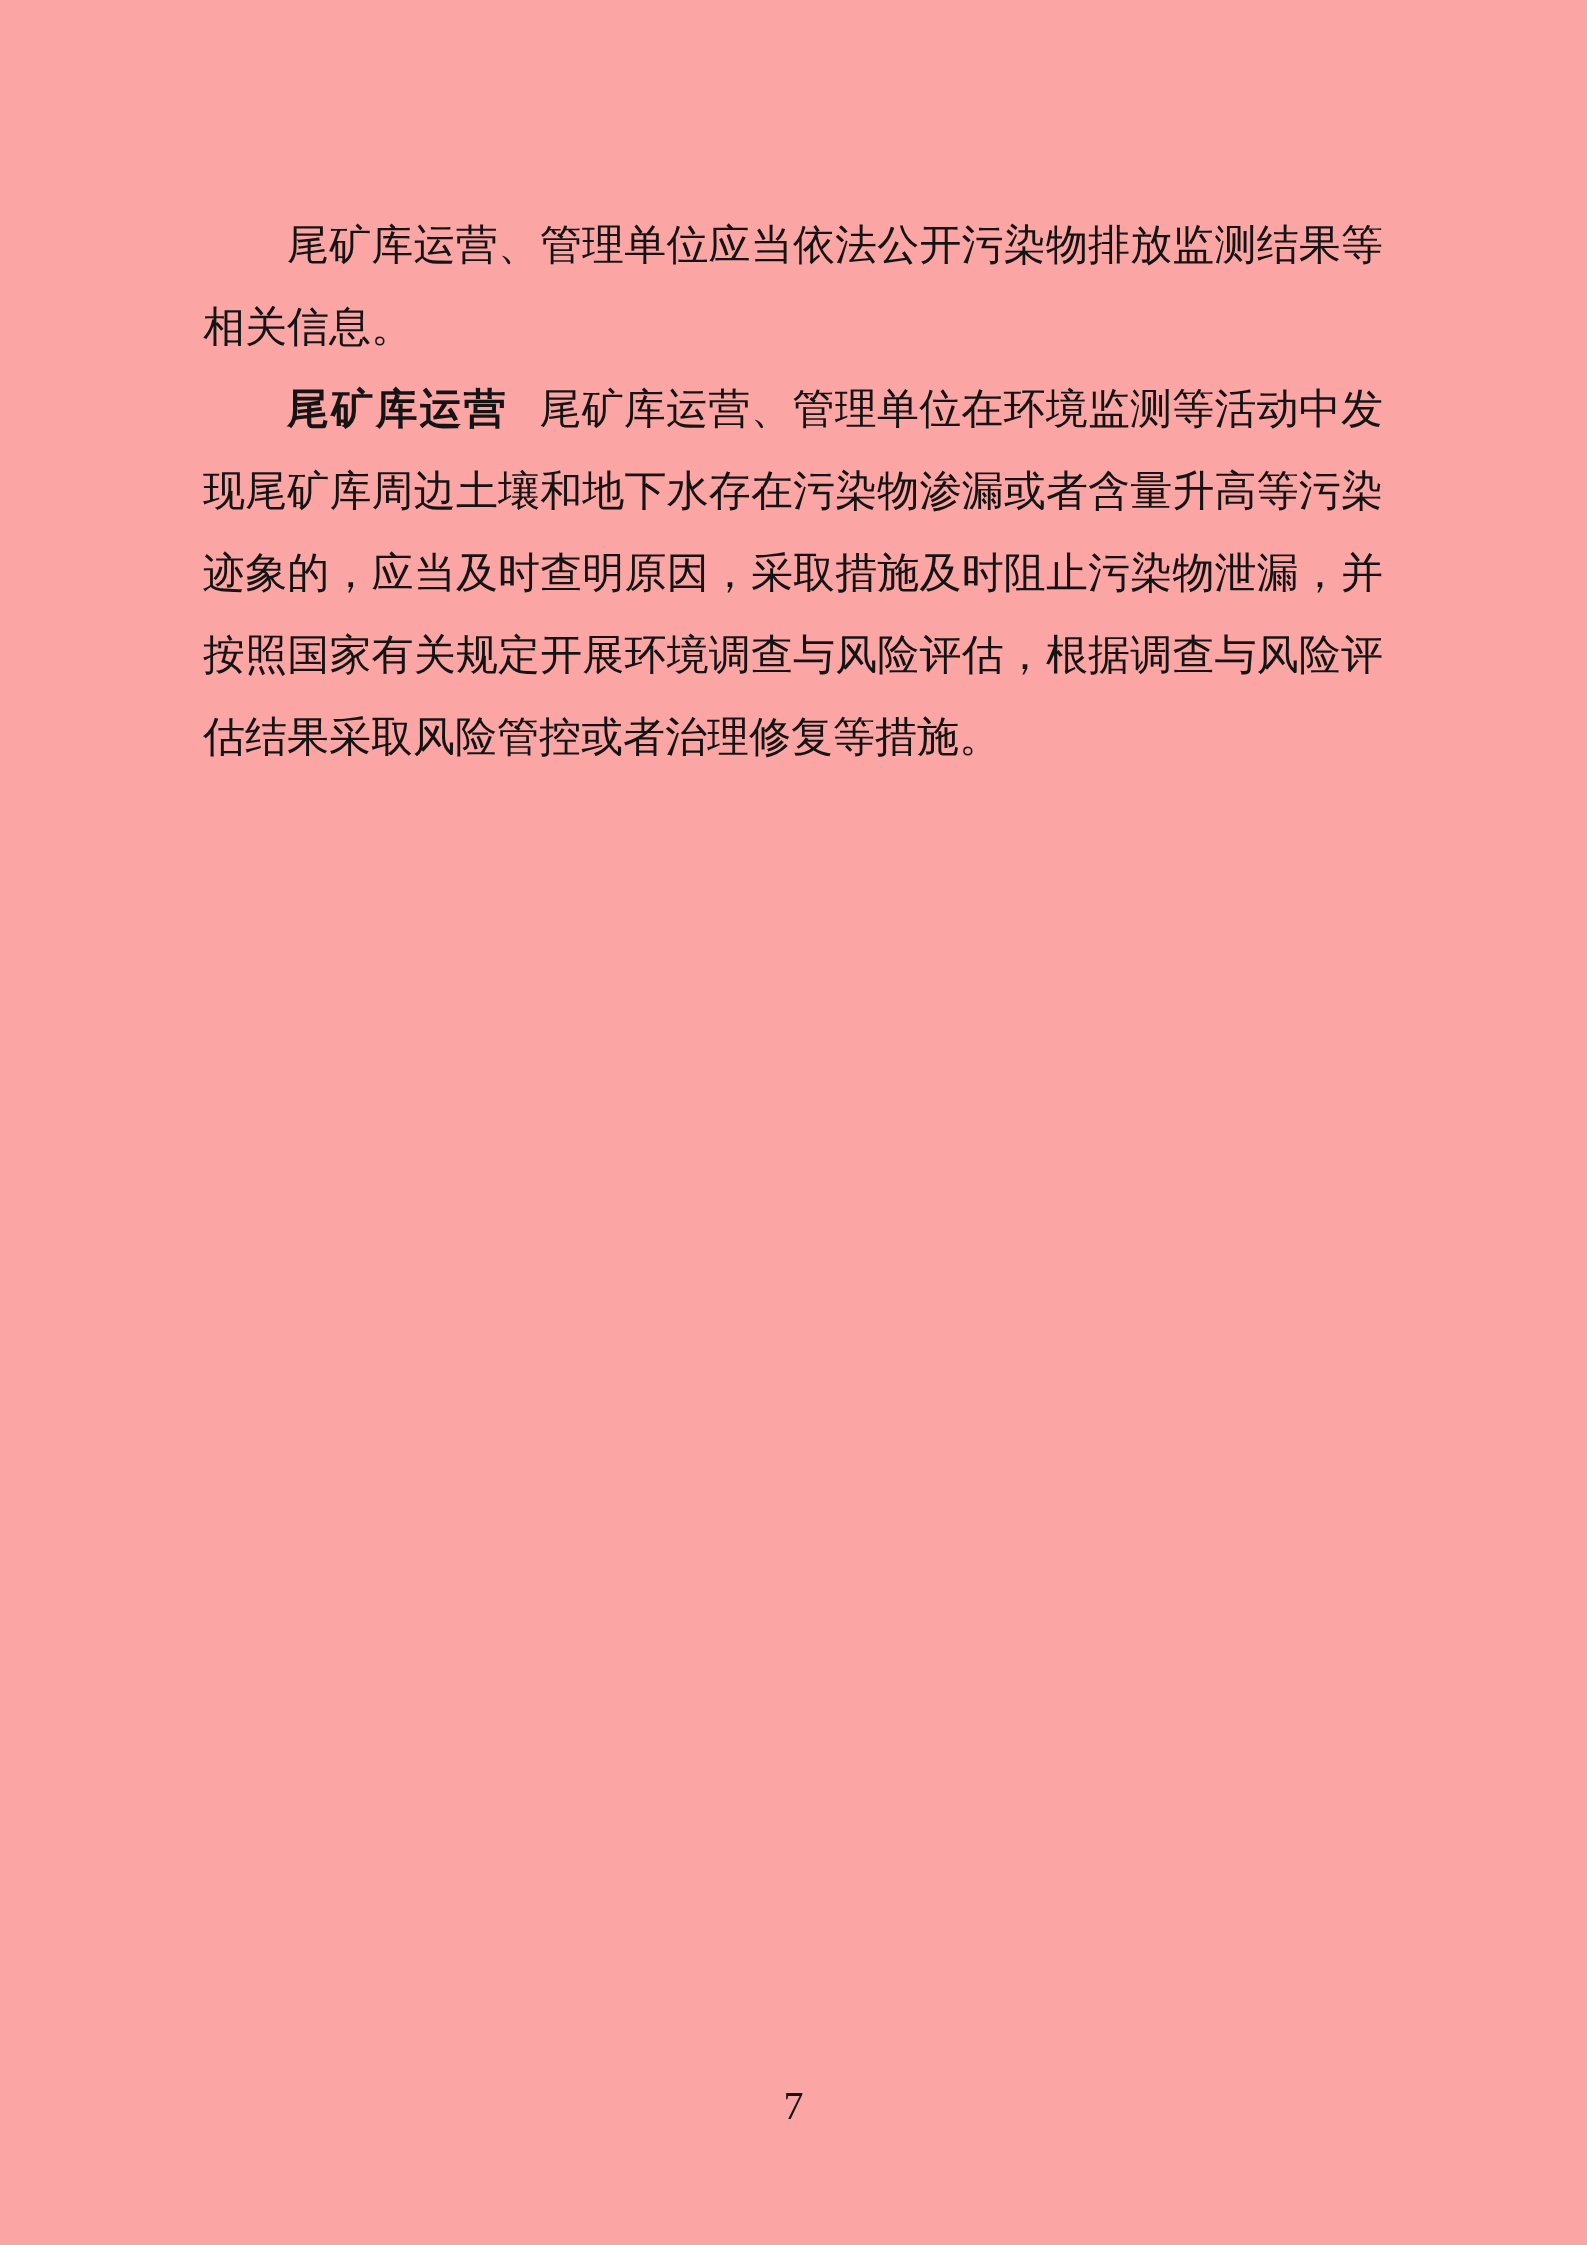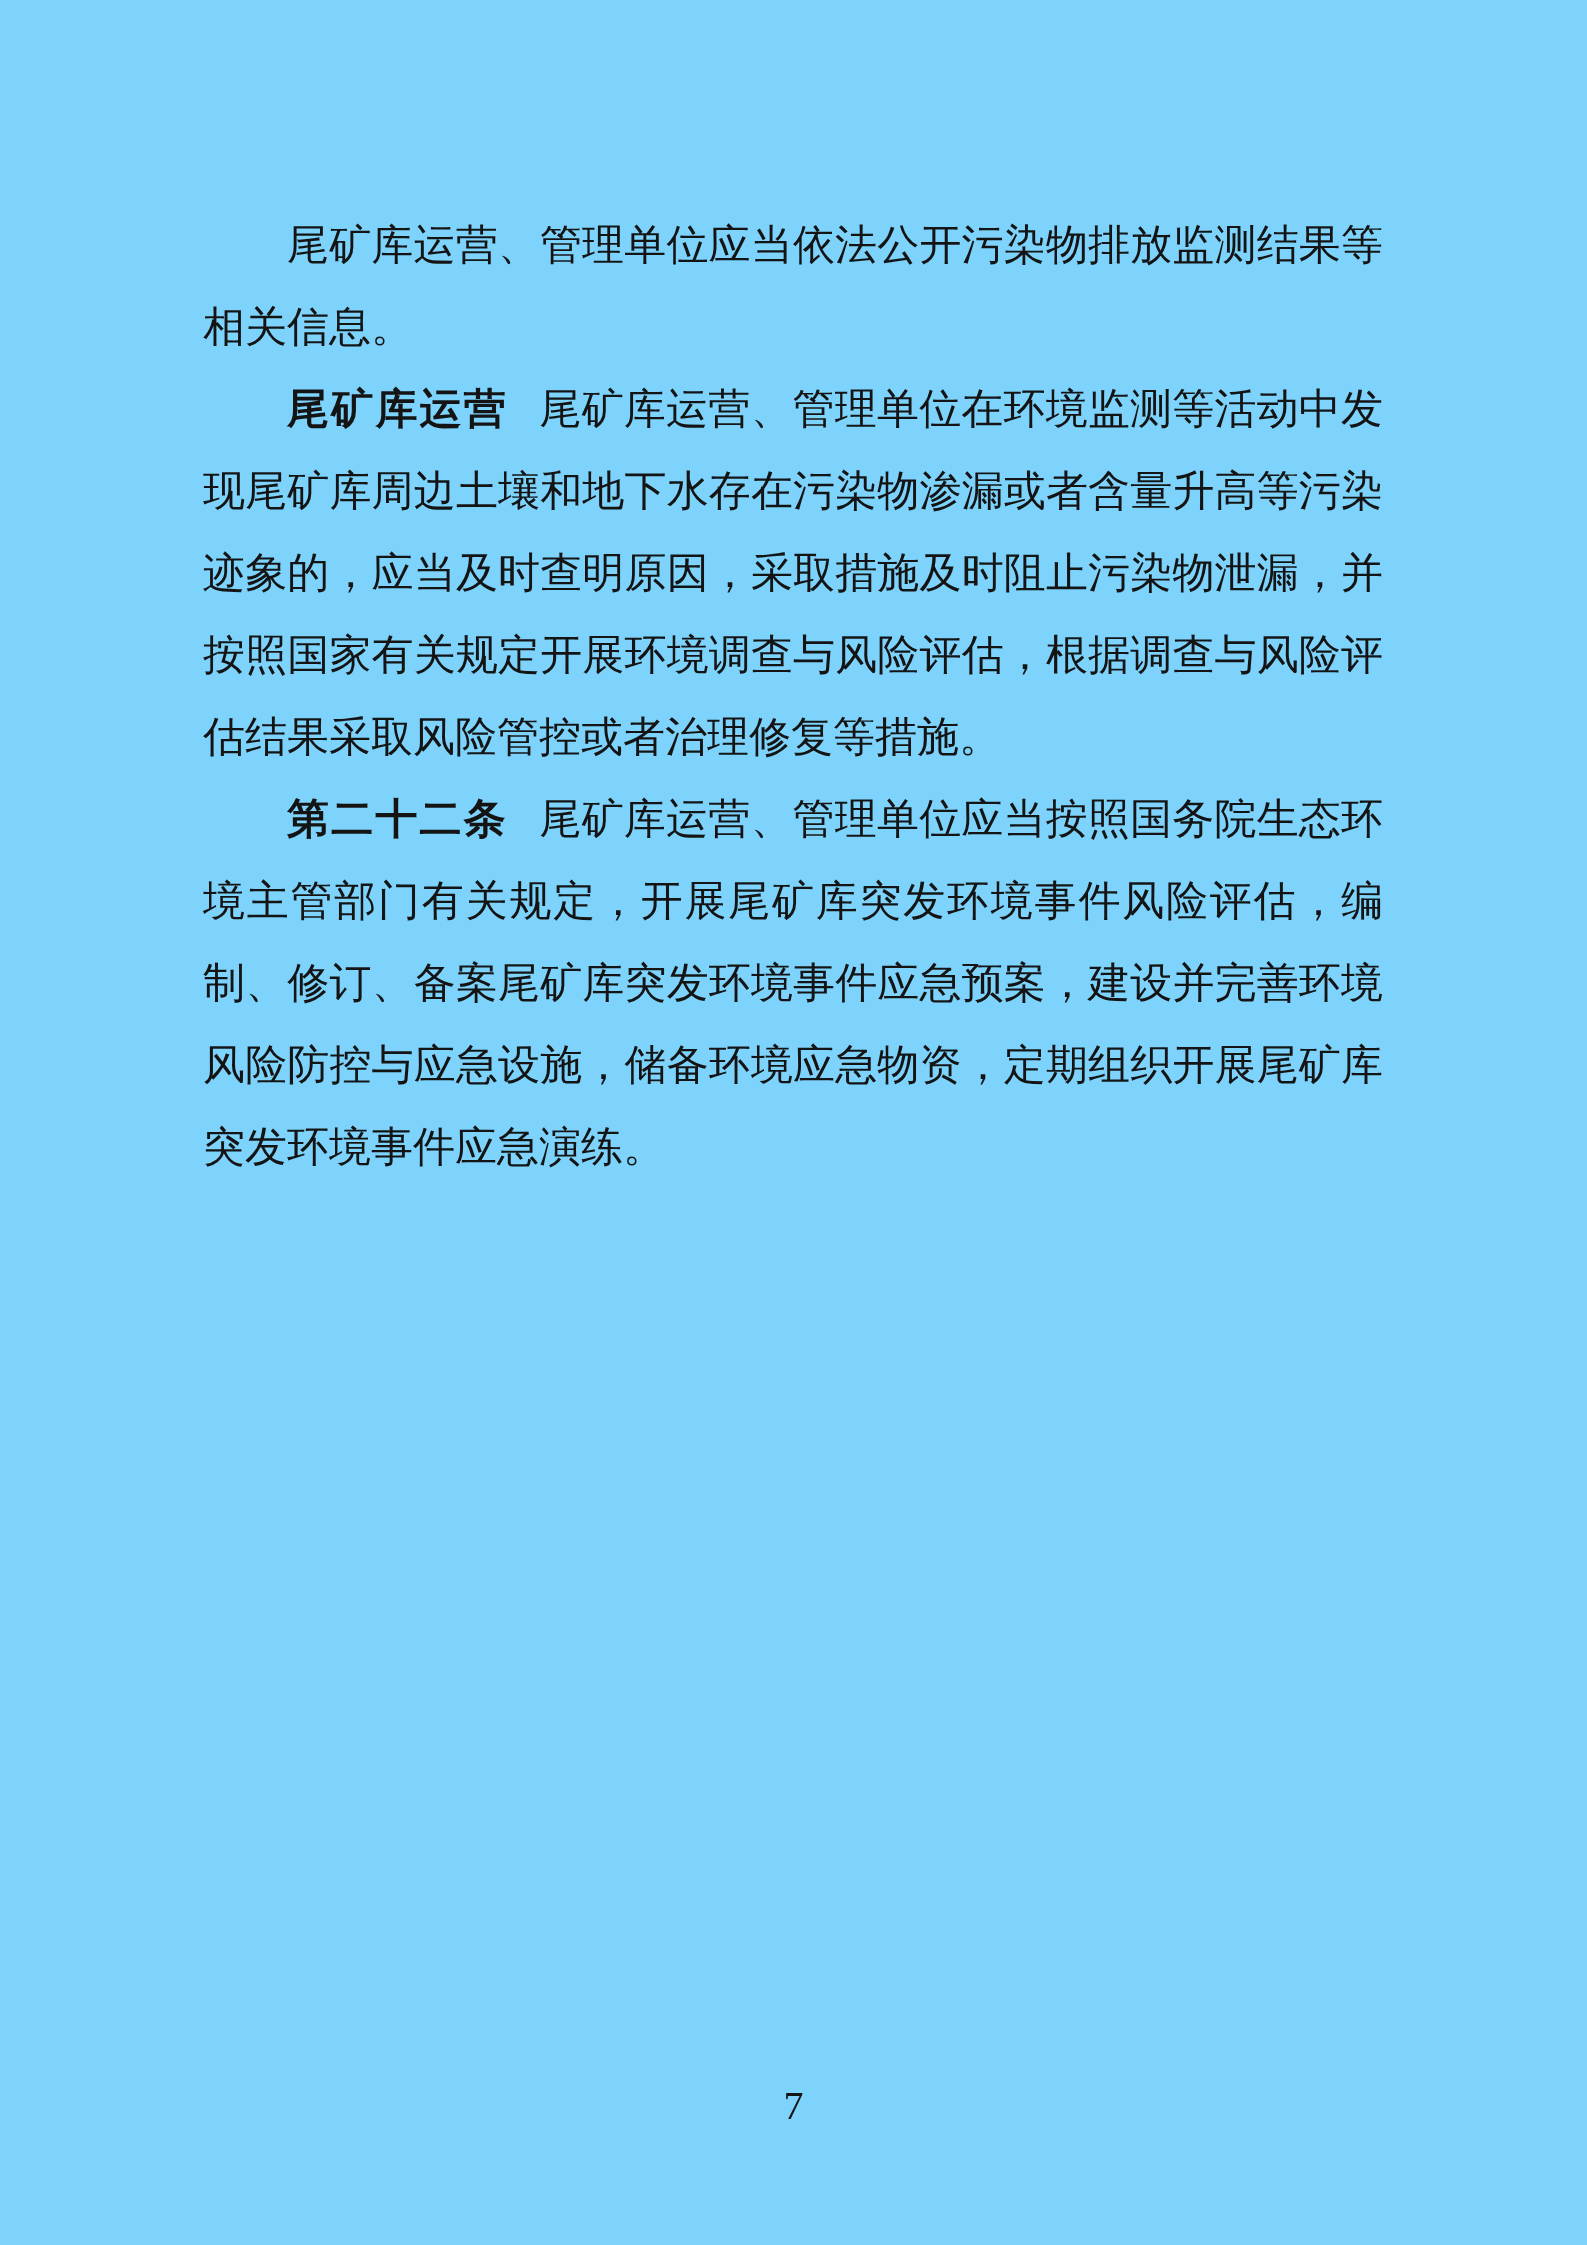--- a/index.html
+++ b/index.html
@@ -4,21 +4,21 @@
 <style>
   html, body {
     margin: 0;
     padding: 0;
     background: #ffffff;
   }
   .page {
     position: relative;
     width: 1587px;
     height: 2245px;
-    background: #7dd3fc;
+    background: #fca5a5;
     overflow: hidden;
     font-family: "Liberation Serif", "DejaVu Serif", serif;
     color: #141414;
   }
   .text-block {
     position: absolute;
     left: 203px;
     top: 204px;
     width: 1180px;
     font-size: 42px;
@@ -57,19 +57,18 @@
 
   <div class="text-block">
 
     <p class="para"><span>尾矿库运营、管理单位应当依法公开污染物排放监测结果等相关信息。</span></p>
 
 
 
     <p class="para"><span class="article-label">尾矿库运营</span><span>尾矿库运营、管理单位在环境监测等活动中发现尾矿库周边土壤和地下水存在污染物渗漏或者含量升高等污染迹象的，应当及时查明原因，采取措施及时阻止污染物泄漏，并按照国家有关规定开展环境调查与风险评估，根据调查与风险评估结果采取风险管控或者治理修复等措施。</span></p>
 
 
-    <p class="para"><span class="article-label">第二十二条</span><span>尾矿库运营、管理单位应当按照国务院生态环境主管部门有关规定，开展尾矿库突发环境事件风险评估，编制、修订、备案尾矿库突发环境事件应急预案，建设并完善环境风险防控与应急设施，储备环境应急物资，定期组织开展尾矿库突发环境事件应急演练。</span></p>
 
   </div>
 
   <div class="page-number">7</div>
 
 </div>
 
 </body></html>

